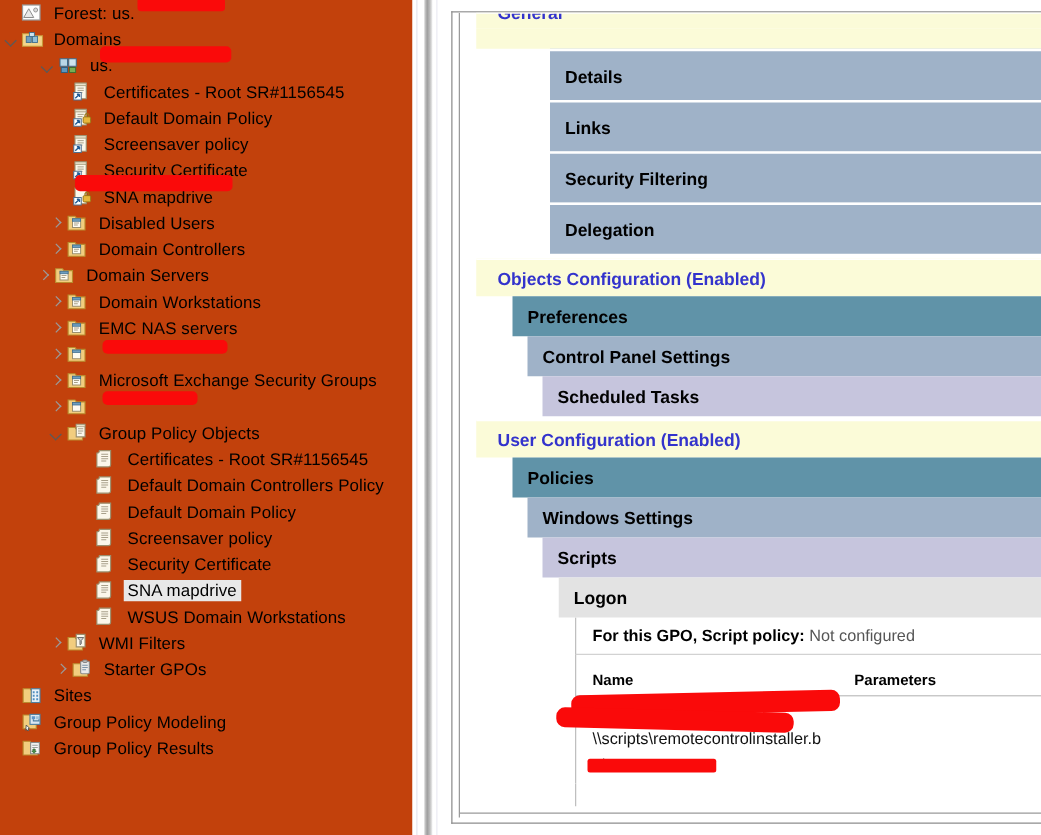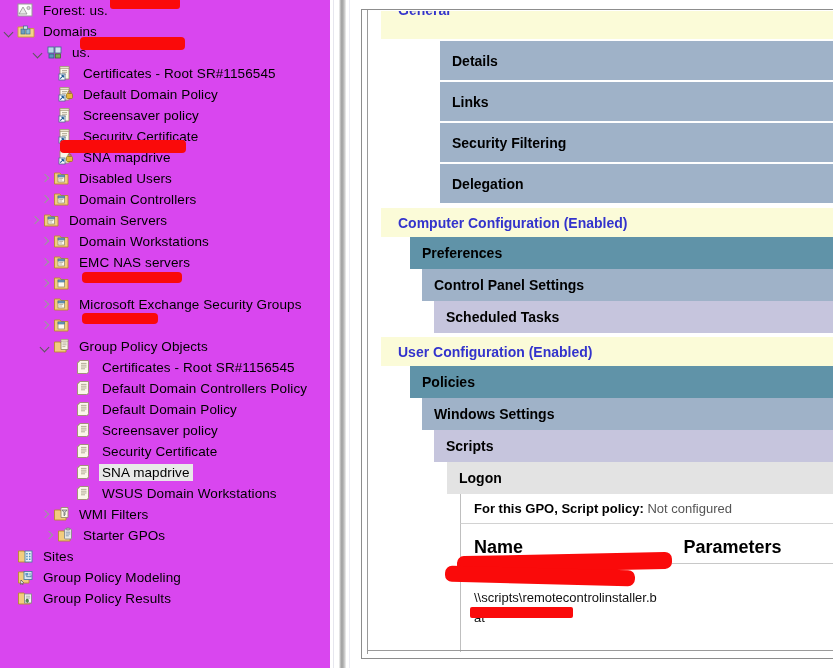--- a/index.html
+++ b/index.html
@@ -9,21 +9,21 @@
     background:#ffffff;
     font-family:"Liberation Sans","DejaVu Sans",sans-serif;
     -webkit-font-smoothing:antialiased;
   }
   .app{position:relative;width:833px;height:668px;display:flex;}
 
   
   .tree-pane{
     position:relative;
     width:330px;height:668px;
-    background:#d946ef;
+    background:#c2410c;
     overflow:hidden;
     flex:0 0 330px;
   }
   .tree{padding:0;margin:0;list-style:none;}
   .node{
     position:relative;
     height:21px;
     display:flex;align-items:center;
     white-space:nowrap;
     font-size:13.5px;
@@ -167,21 +167,21 @@
     margin-left:92px;
     border-left:1px solid #bfbfbf;
     background:#ffffff;
     padding-top:10px;
   }
   .gtable{
     border-collapse:collapse;width:100%;table-layout:fixed;
     font-size:13px;
   }
   .gtable th{
-    text-align:left;font-weight:bold;font-size:18px;color:#000;
+    text-align:left;font-weight:bold;font-size:12px;color:#000;
     padding:3px 0 5px 13px;
     border-bottom:1px solid #c8c8c8;
   }
   .gtable td{
     vertical-align:top;
     padding:9px 10px 6px 13px;
     color:#111;
     word-break:break-all;
     line-height:20px;
   }
@@ -591,21 +591,21 @@
           </div>
           <div class="bar-row lvl-bluegrey">
             <span>Security Filtering</span>
           </div>
           <div class="bar-row lvl-bluegrey">
             <span>Delegation</span>
           </div>
           <div style="height:4px;background:#ffffff;margin-left:13px;"></div>
 
           <div class="bar-row lvl-yellow">
-            <span>Computer Configuration (Enabled)</span>
+            <span>Objects Configuration (Enabled)</span>
           </div>
           <div class="bar-row lvl-teal">
             <span>Preferences</span>
           </div>
           <div class="bar-row lvl-bluegrey2">
             <span>Control Panel Settings</span>
           </div>
           <div class="bar-row lvl-lav">
             <span>Scheduled Tasks</span>
           </div>

